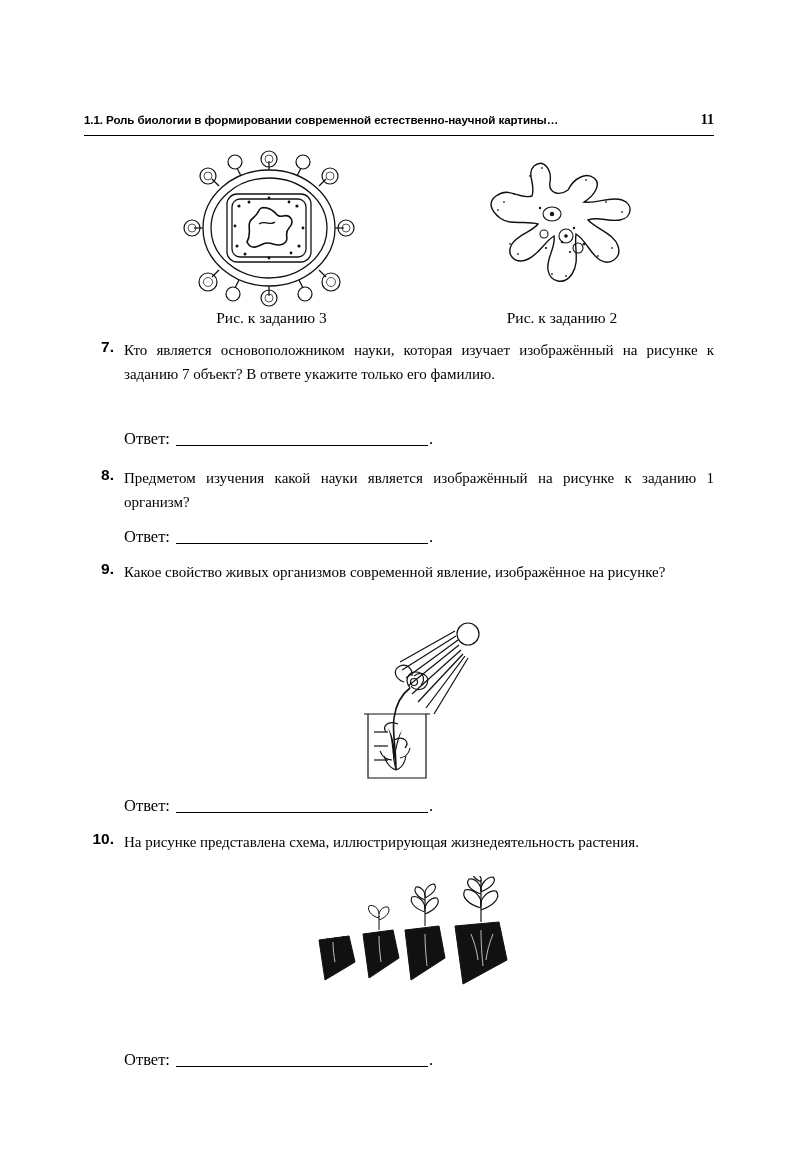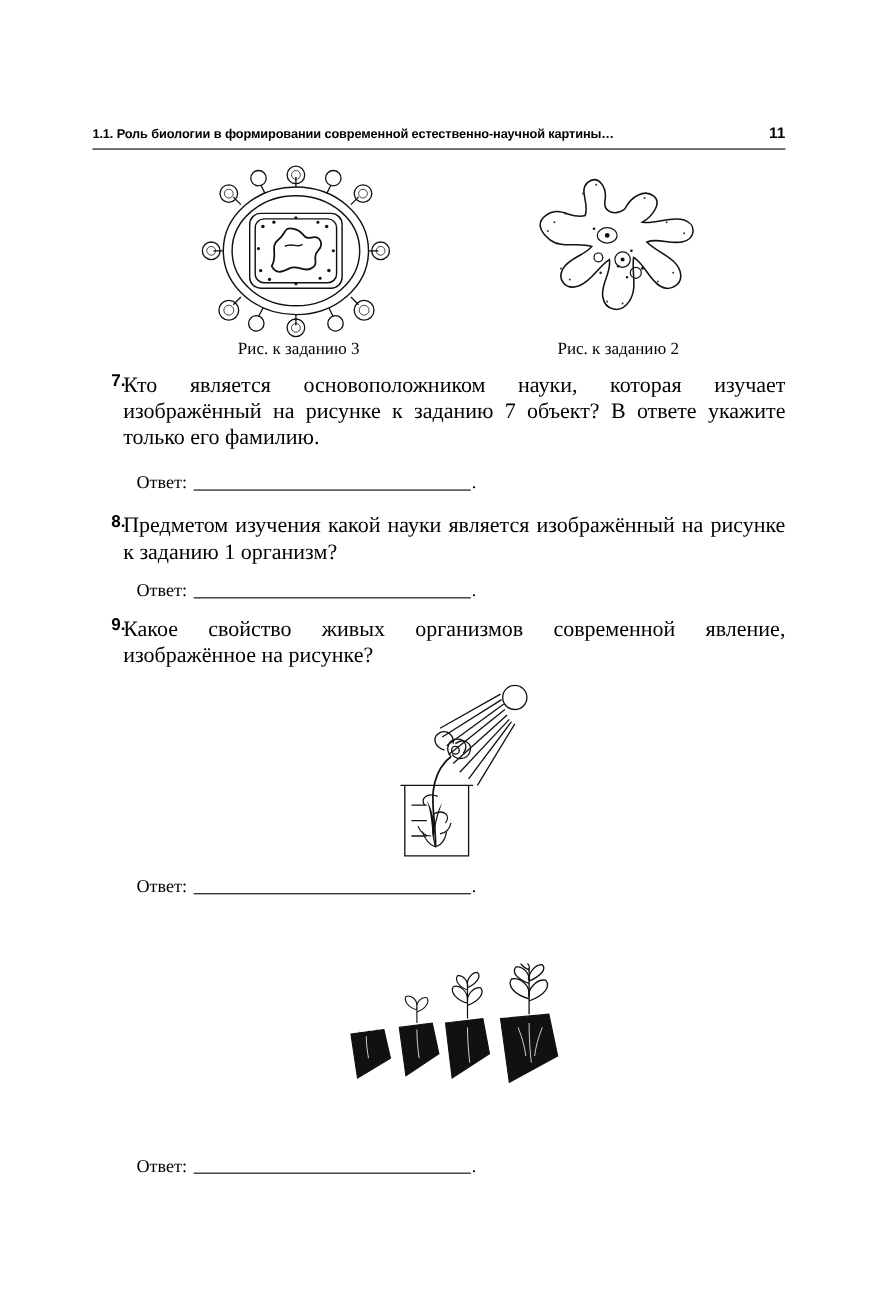--- a/index.html
+++ b/index.html
@@ -35,21 +35,21 @@
     padding-bottom: 7px;
   }
   .header-title {
     font-family: "Liberation Sans", sans-serif;
     font-size: 11.6px;
     font-weight: bold;
     letter-spacing: -0.1px;
     white-space: nowrap;
   }
   .header-page {
-    font-family: Liberation Sans, sans-serif;
+    font-family: Liberation Serif, serif;
     font-size: 14px;
     font-weight: bold;
   }
   
   .figrow {
     position: absolute;
     left: 84px;
     top: 138px;
     width: 630px;
     height: 180px;
@@ -87,22 +87,22 @@
     position: absolute;
     left: 0;
     top: 0;
     width: 30px;
     text-align: right;
     font-family: "Liberation Sans", sans-serif;
     font-weight: bold;
     font-size: 15.5px;
   }
   .q-text {
-    margin-left: 28px;
-    font-size: 20px;
+    margin-left: 40px;
+    font-size: 15px;
     line-height: 24px;
     text-align: justify;
     text-justify: inter-word;
   }
 
   .answer {
     position: absolute;
     left: 124px;
     font-size: 16.5px;
     display: flex;
@@ -340,20 +340,24 @@
       <path d="M66 108 c4 10, 4 22, 6 34 c2 -12, 4 -22, 8 -32 c-4 6, -6 14, -7 22 c-1 -10, -3 -18, -7 -24 z" fill="#111"></path>
     </svg>
   </div>
 
   <div class="answer" style="top:788px;">
     <span class="label">Ответ:</span>
     <span class="rule"></span>
     <span class="dot">.</span>
   </div>
 
+  <div class="q" style="top:822px;">
+    <div class="q-num">10.</div>
+    <div class="q-text">На рисунке представлена схема, иллюстрирующая жизнедеятельность растения.</div>
+  </div>
 
   <div class="fig-growth">
     <svg viewBox="0 0 230 110" width="230" height="110">
       <g fill="#111" stroke="#111">
 
         <path d="M14 64 l30 -4 l6 26 l-30 18 z" stroke-width="1"></path>
         <g stroke-width="0.9" fill="none">
           <path d="M22 62 c2 10, 4 18, 6 28"></path>
           <path d="M30 61 c0 10, 1 18, 2 26"></path>
           <path d="M38 60 c-1 9, -2 17, -3 24"></path>

